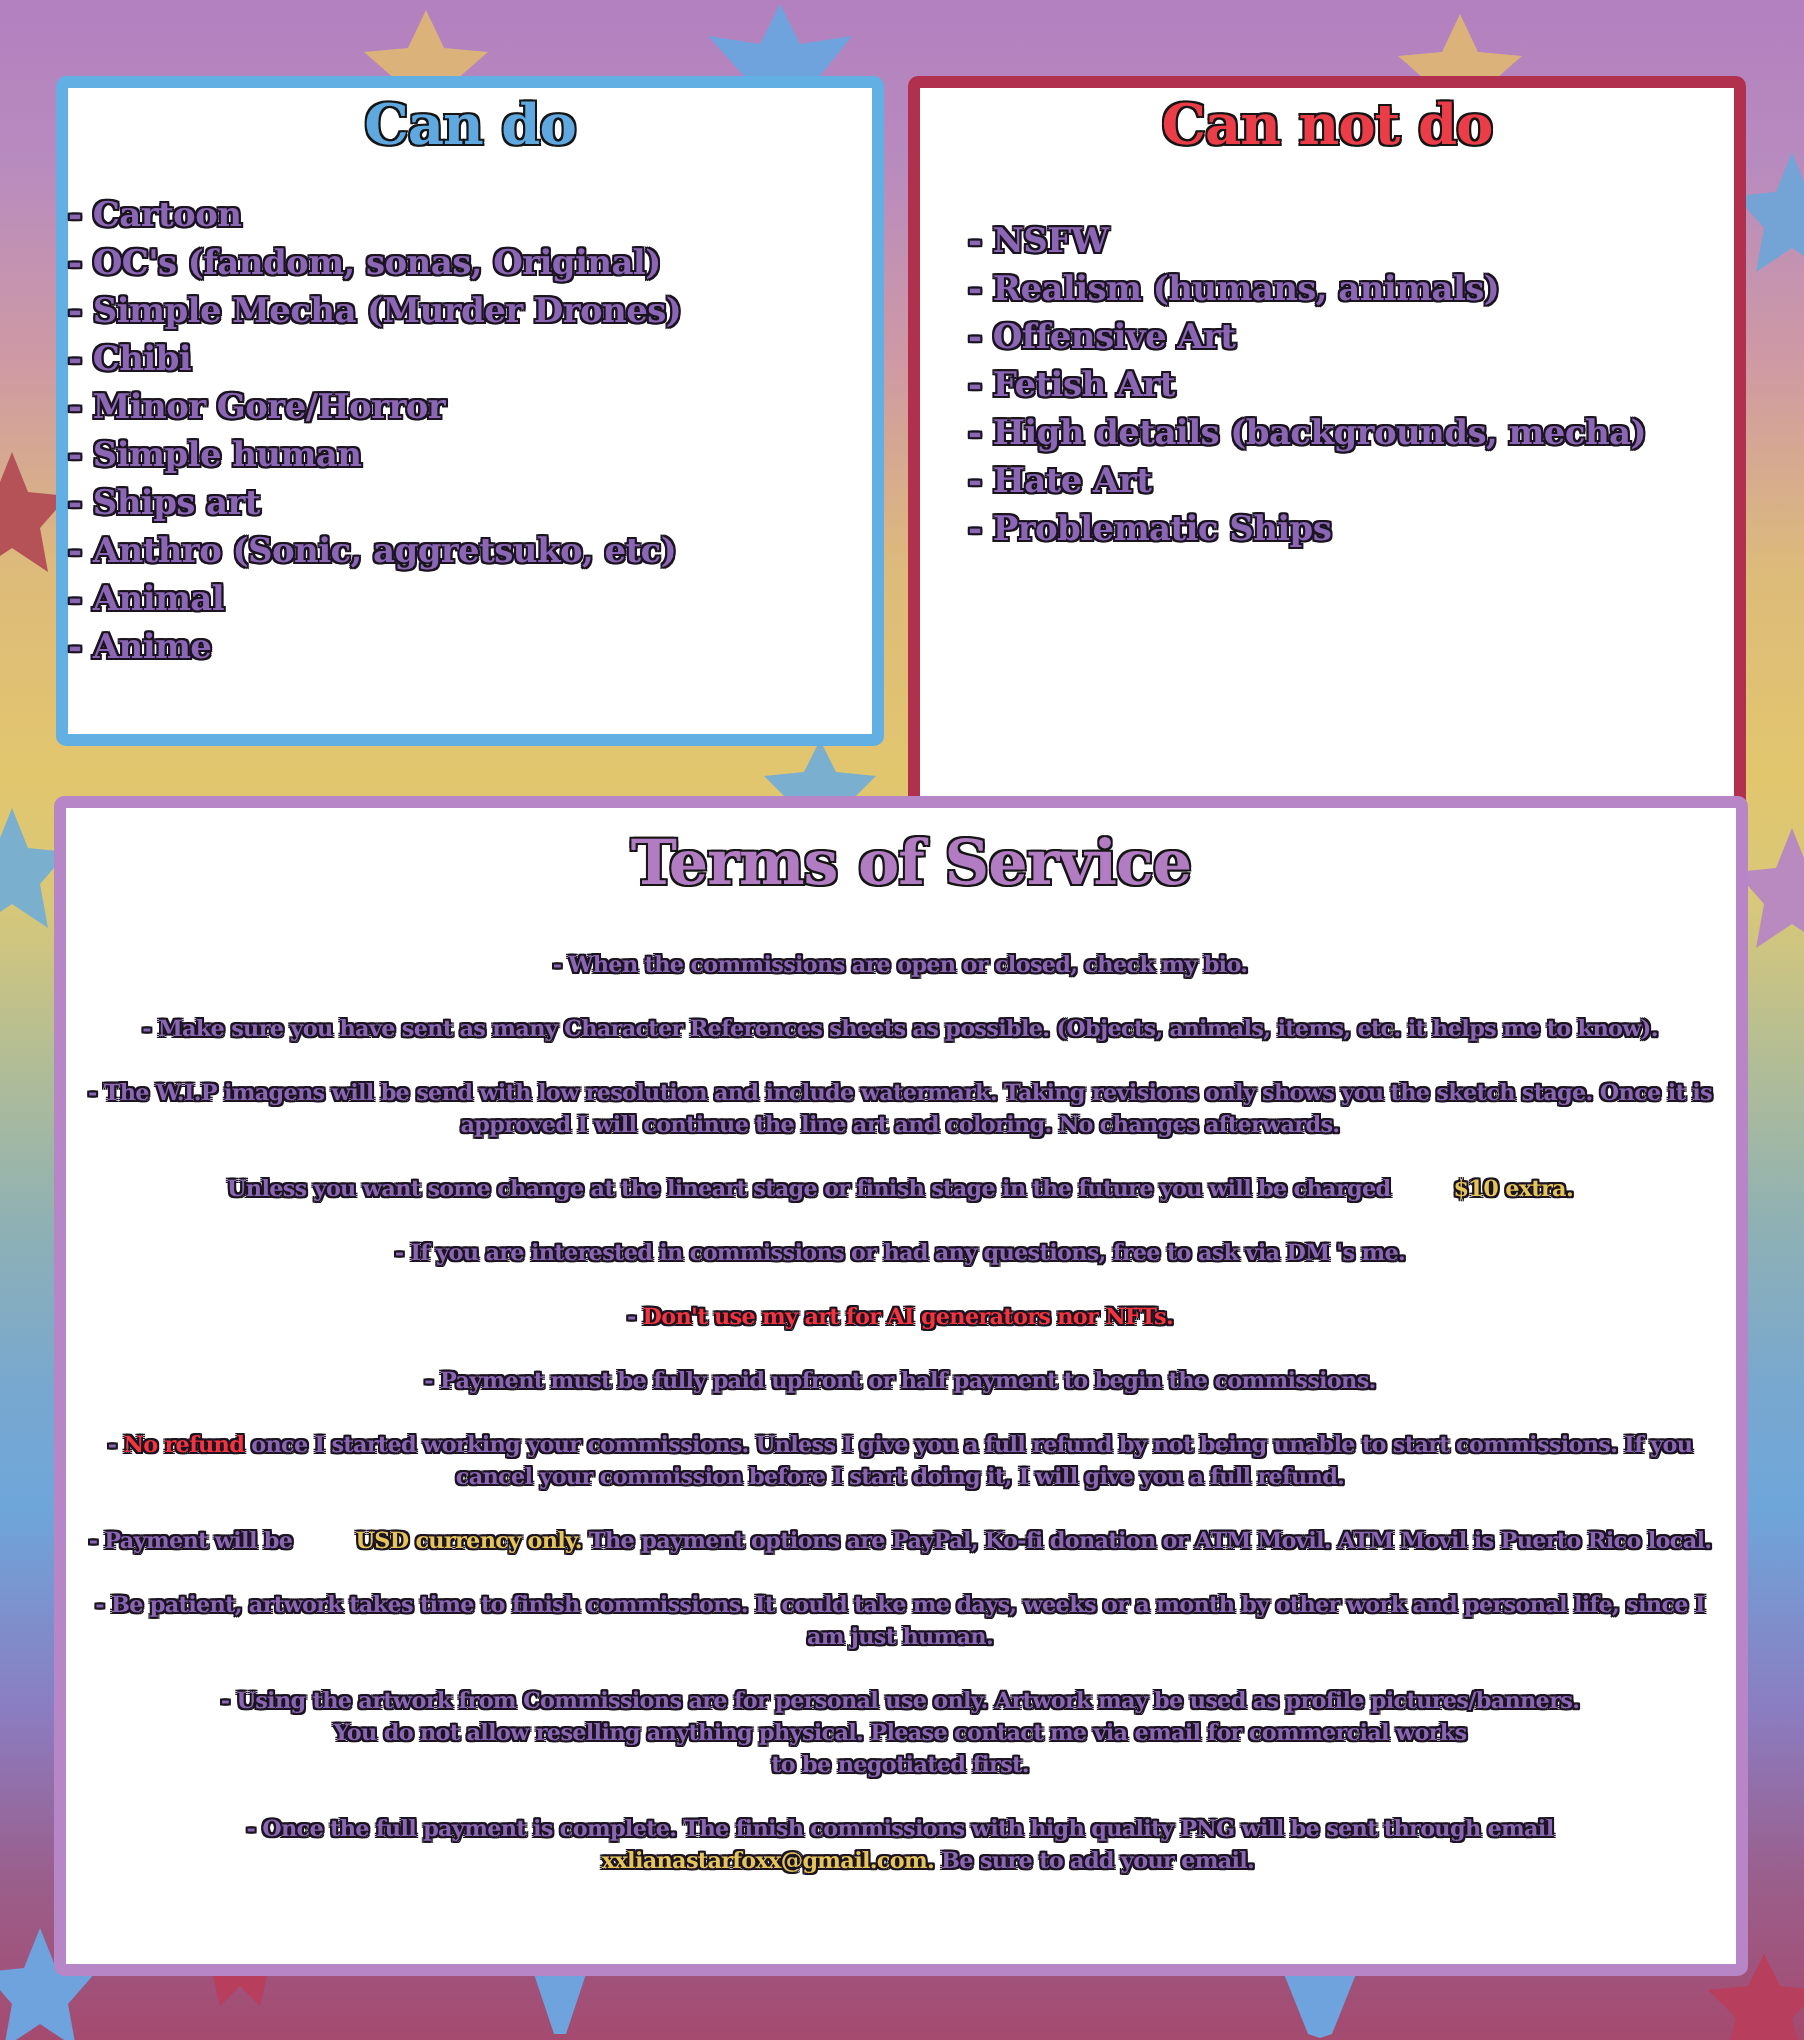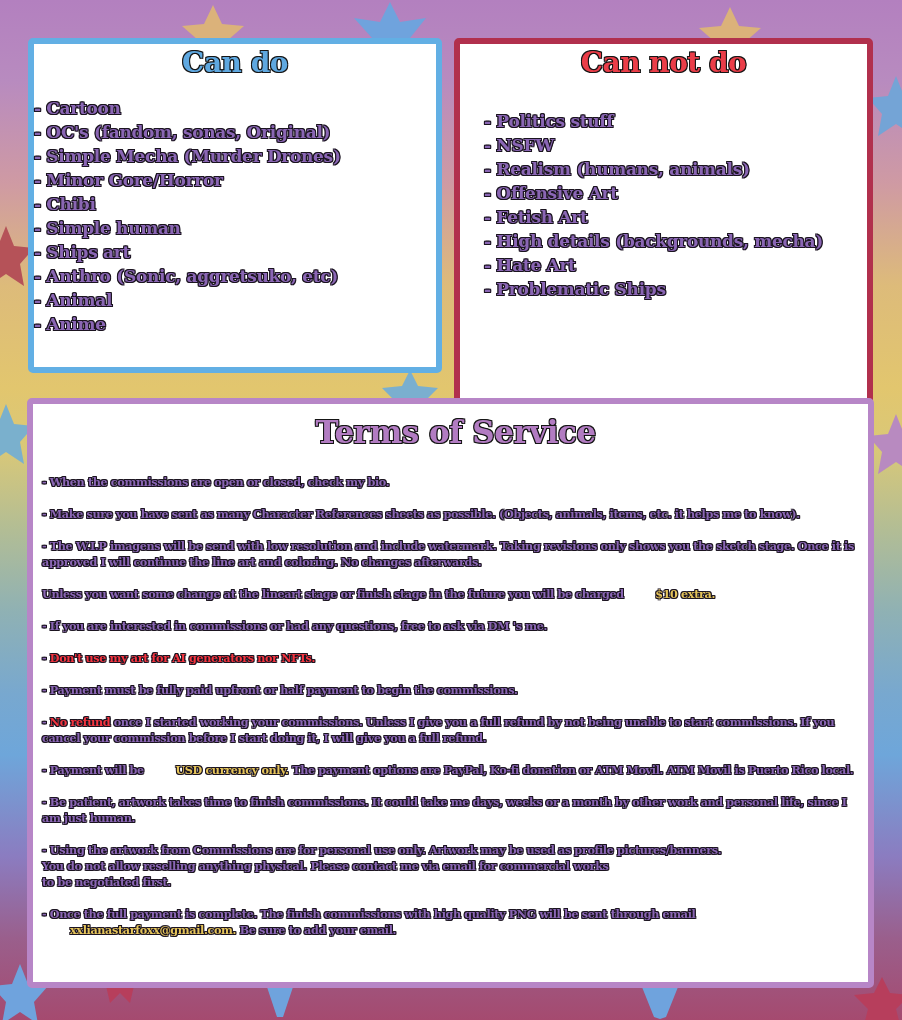--- a/index.html
+++ b/index.html
@@ -49,20 +49,21 @@
   #card-can .list { margin-top: 16px; }
   #card-cannot .list { margin-left: 24px; margin-top: 29px; }
 
   .tos-body { margin: 22px 10px 0 9px; }
   .tos-p {
     font-family: "DejaVu Serif", serif; font-weight: bold;
     color: #8a66b4; font-size: 11.2px; line-height: 16px; margin: 0 0 16px 0;
     letter-spacing: -0.35px;
     text-shadow: 1px 1px 0 #1b1420, -1px -1px 0 #1b1420, 1px -1px 0 #1b1420, -1px 1px 0 #1b1420,
                  0 1px 0 #1b1420, 0 -1px 0 #1b1420, 1px 0 0 #1b1420, -1px 0 0 #1b1420;
+    text-align: center;
   }
   .hl-red { color: #f5343f; }
   .hl-gold { color: #e5c45a; padding-left: 28px; }
 </style>
 </head>
 <body>
 
 <svg class="star" style="left:178px;top:2px" width="70" height="60" viewBox="0 0 70 60">
     <path d="M35 3 L44 22 L66 24 L50 38 L54 58 L35 48 L16 58 L20 38 L4 24 L26 22 Z" fill="#dbb27a"></path>
   </svg>
@@ -105,34 +106,33 @@
 <svg class="star" style="left:852px;top:975px" width="60" height="50" viewBox="0 0 60 50">
     <path d="M30 2 L38 18 L58 20 L44 34 L48 50 L12 50 L16 34 L2 20 L22 18 Z" fill="#b73e5c"></path>
   </svg>
 
 <section class="card" id="card-can">
   <div class="title">Can do</div>
   <ul class="list">
     <li>- Cartoon</li>
     <li>- OC's (fandom, sonas, Original)</li>
     <li>- Simple Mecha (Murder Drones)</li>
+    <li>- Chibi</li>
     <li>- Minor Gore/Horror</li>
-    <li>- Chibi</li>
     <li>- Simple human</li>
     <li>- Ships art</li>
     <li>- Anthro (Sonic, aggretsuko, etc)</li>
     <li>- Animal</li>
     <li>- Anime</li>
   </ul>
 </section>
 
 <section class="card" id="card-cannot">
   <div class="title">Can not do</div>
   <ul class="list">
-    <li>- Politics stuff</li>
     <li>- NSFW</li>
     <li>- Realism (humans, animals)</li>
     <li>- Offensive Art</li>
     <li>- Fetish Art</li>
     <li>- High details (backgrounds, mecha)</li>
     <li>- Hate Art</li>
     <li>- Problematic Ships</li>
   </ul>
 </section>
 

